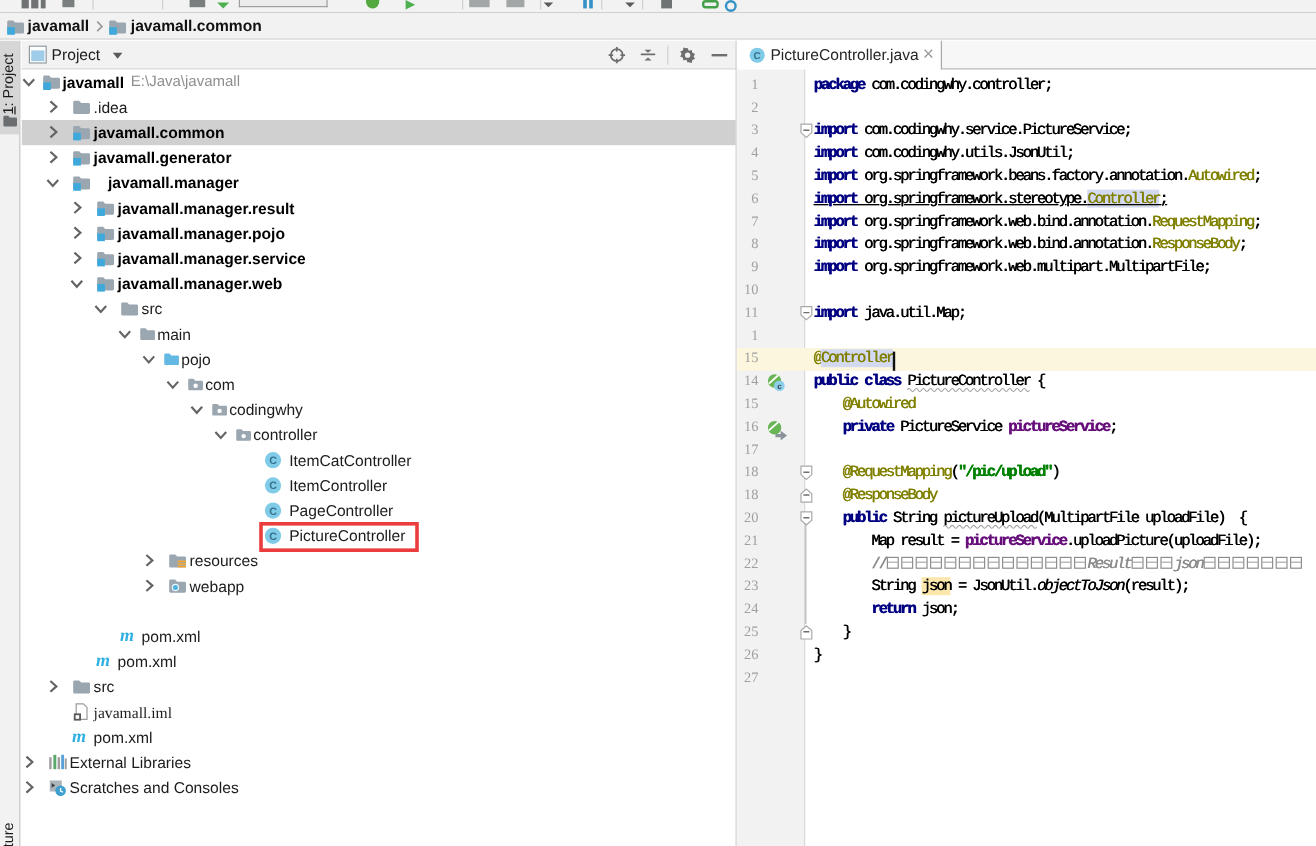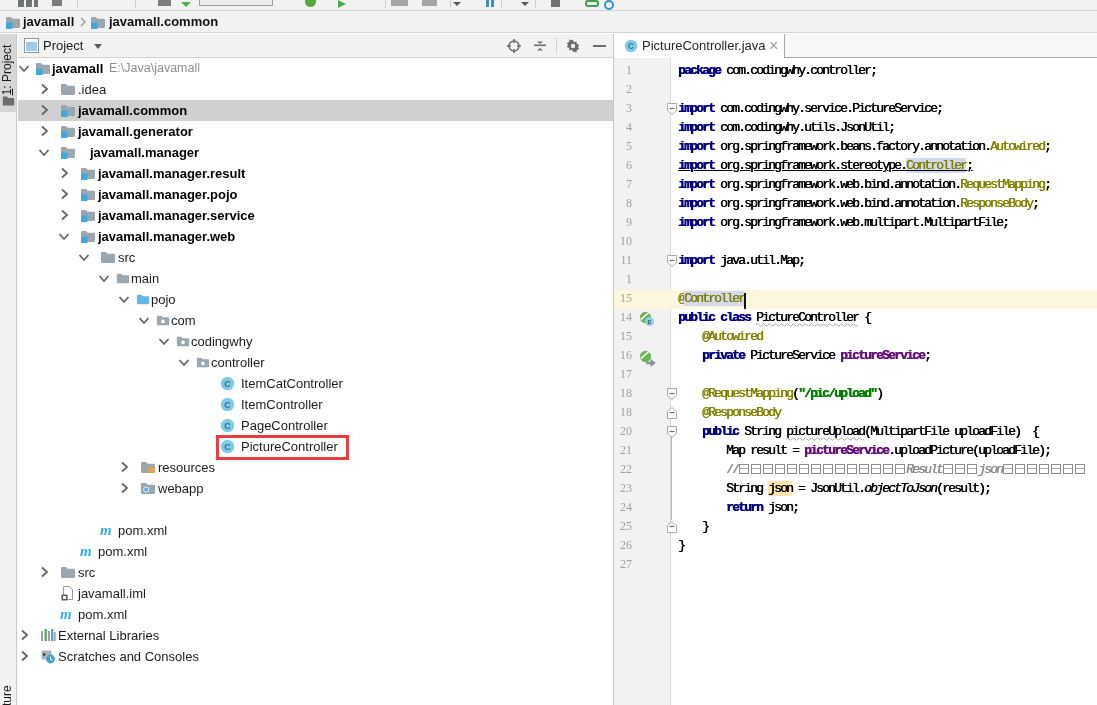--- a/index.html
+++ b/index.html
@@ -391,21 +391,21 @@
           <path d="M6 3.5l5 4.5-5 4.5" fill="none" stroke="#646464" stroke-width="1.8"></path>
         </svg>
       </div>
 <div class="ic" style="left:42px;">
         <svg width="16" height="16" viewBox="0 0 16 16">
           <path d="M1 4.2C1 3.5 1.5 3 2.2 3H6l1.6 1.8h6.2c.7 0 1.2.5 1.2 1.2v6.8c0 .7-.5 1.2-1.2 1.2H2.2C1.5 14 1 13.5 1 12.8z" fill="#9aa6b0"></path>
         </svg>
       </div>
 <div class="tx" style="left:60px;">src</div>
 </div>
-<div class="row" style="top:525px;">
+<div class="row" style="top:525px;font-family:Liberation Serif, serif;">
 <div class="ic" style="left:42px;">
         <svg width="16" height="16" viewBox="0 0 16 16">
           <path d="M3.5 1.5h6l3 3v10h-9z" fill="#fff" stroke="#9a9a9a"></path>
           <rect x="1.5" y="9.5" width="6" height="6" fill="#585858"></rect>
           <rect x="3" y="11" width="3" height="3" fill="#fff"></rect>
         </svg>
       </div>
 <div class="tx" style="left:60px;">javamall.iml</div>
 </div>
 <div class="row" style="top:546px;">

